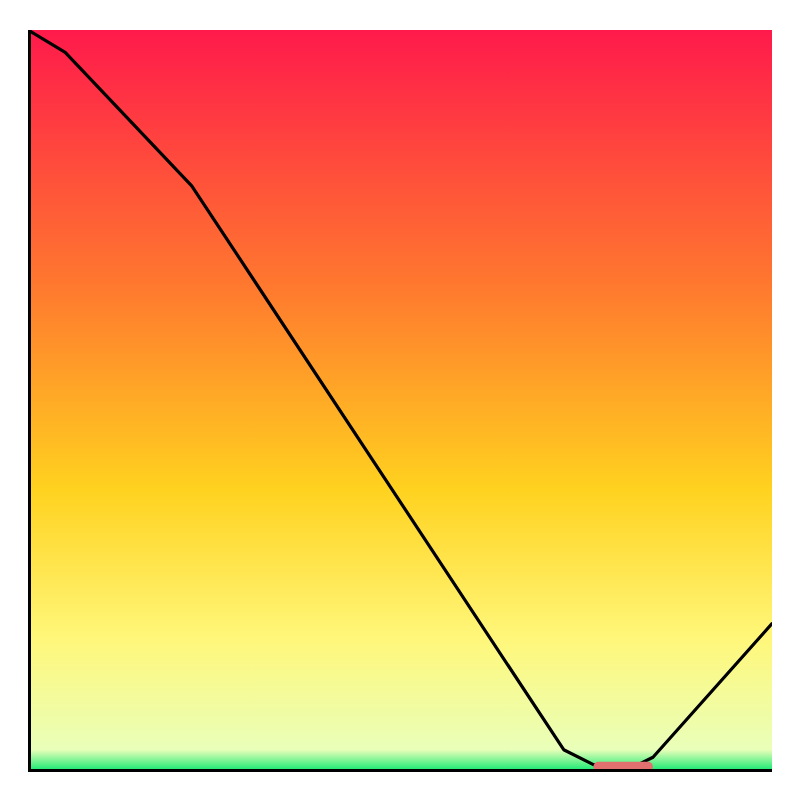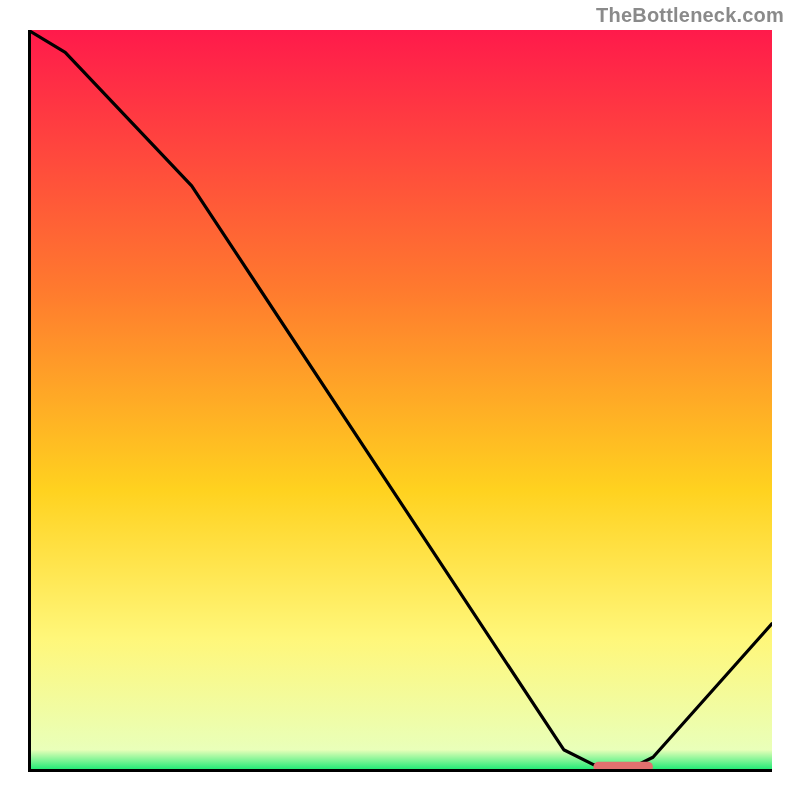--- a/index.html
+++ b/index.html
@@ -34,21 +34,20 @@
   }
   .plot svg {
     display: block;
   }
 </style>
 </head>
 <body>
 
 <div class="stage">
 
-  <div class="attribution">TheBottleneck.com</div>
 
   <div class="plot">
     <svg width="744" height="742" viewBox="0 0 744 742" preserveAspectRatio="none">
       <defs>
         <linearGradient id="bg-grad" x1="0" y1="0" x2="0" y2="1">
           <stop offset="0%" stop-color="#ff1a4b"></stop>
           <stop offset="35%" stop-color="#ff7a2e"></stop>
           <stop offset="62%" stop-color="#ffd21f"></stop>
           <stop offset="82%" stop-color="#fff77a"></stop>
           <stop offset="97%" stop-color="#e9ffb9"></stop>

